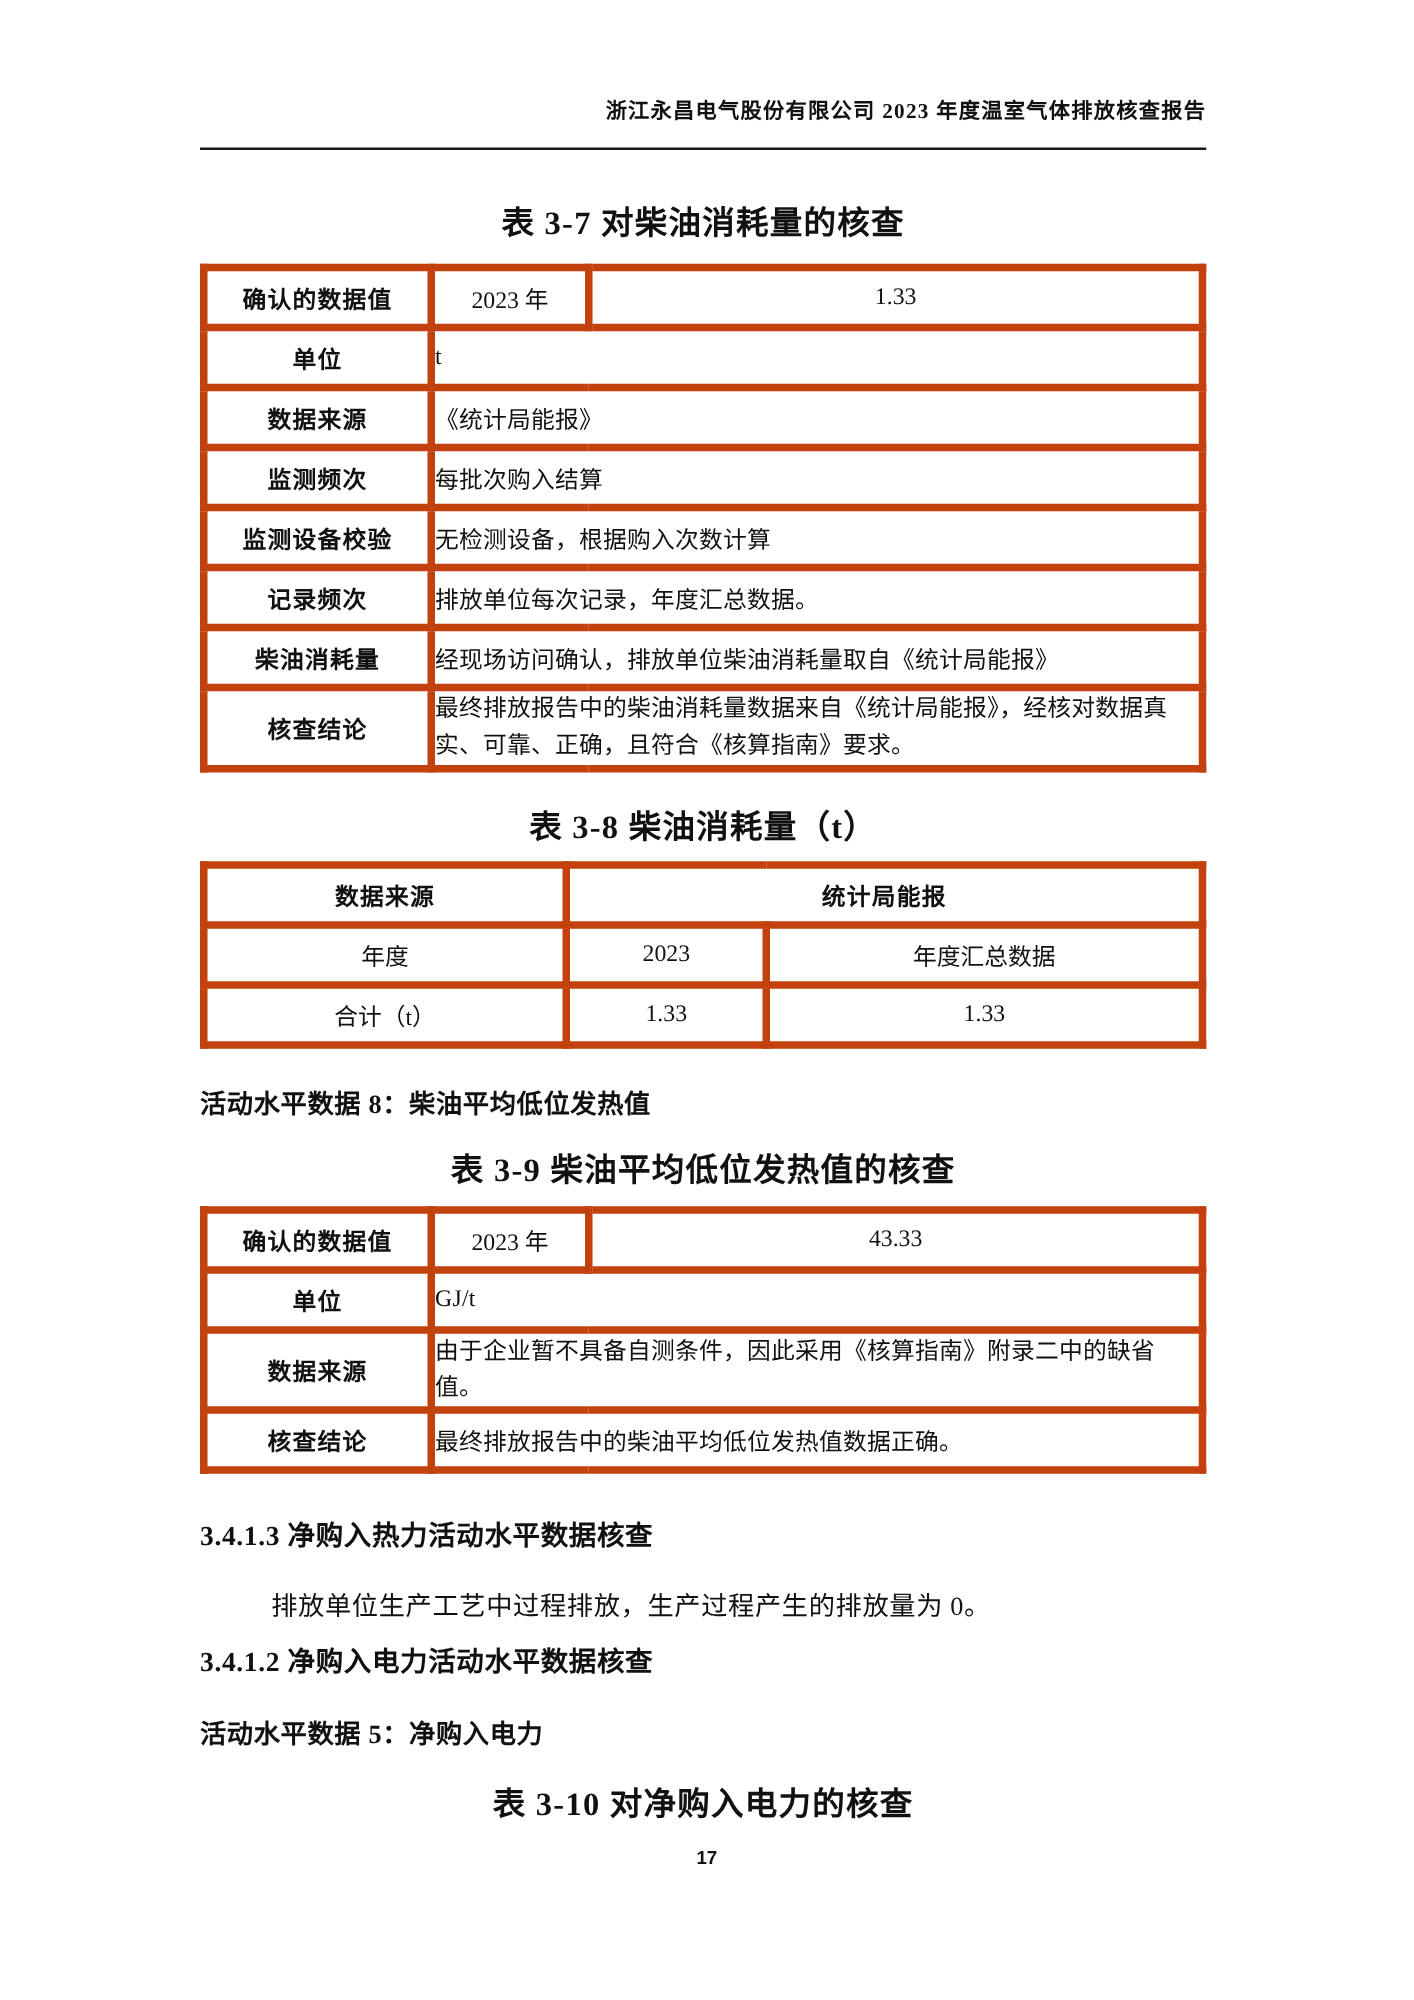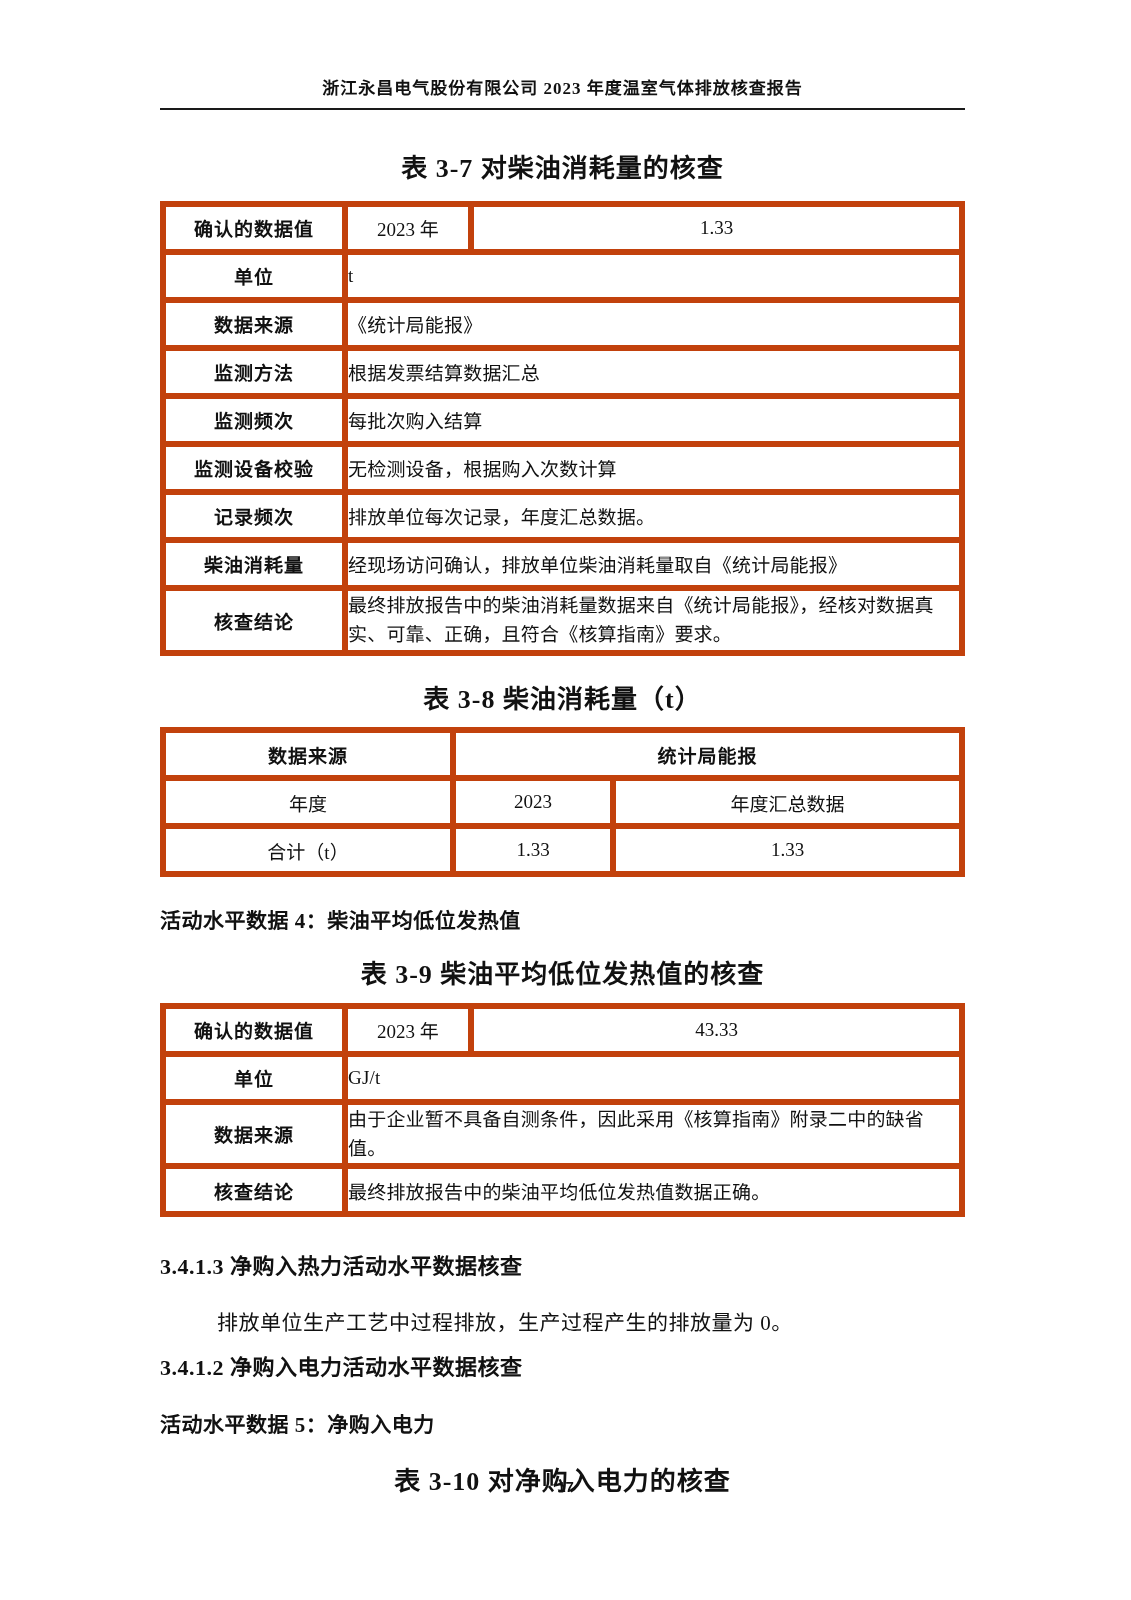--- a/index.html
+++ b/index.html
@@ -3,22 +3,22 @@
 <meta charset="utf-8">
 <style>
   html,body{margin:0;padding:0;background:#ffffff;}
   .page{
     width:1131px;height:1600px;box-sizing:border-box;position:relative;
     margin:0 auto;background:#ffffff;color:#111;
     font-family:"Liberation Serif","DejaVu Serif",serif;
     padding:74px 166px 0 160px;overflow:hidden;
   }
   .doc-header{
-    text-align:center;font-size:17px;font-weight:600;letter-spacing:1px;
-    padding-bottom:9px;border-bottom:2px solid #1a1a1a;white-space:nowrap;
+    text-align:right;font-size:17px;font-weight:600;letter-spacing:1px;
+    padding-bottom:19px;border-bottom:2px solid #1a1a1a;white-space:nowrap;
   }
   .tbl-title{
     text-align:center;font-size:26px;font-weight:bold;letter-spacing:1px;
     margin:0;line-height:1.3;
   }
   .t37-title{margin-top:42px;margin-bottom:15px;}
   .t38-title{margin-top:27px;margin-bottom:11px;}
   .t39-title{margin-top:23px;margin-bottom:11px;}
   .t310-title{margin-top:27px;}
   table.kv{width:100%;border-collapse:collapse;table-layout:fixed;}
@@ -77,24 +77,20 @@
     </tr>
     <tr>
       <td class="lbl">单位</td>
       <td class="val" colspan="2">t</td>
     </tr>
     <tr>
       <td class="lbl">数据来源</td>
       <td class="val" colspan="2">《统计局能报》</td>
     </tr>
     <tr>
-      <td class="lbl">监测方法</td>
-      <td class="val" colspan="2">根据发票结算数据汇总</td>
-    </tr>
-    <tr>
       <td class="lbl">监测频次</td>
       <td class="val" colspan="2">每批次购入结算</td>
     </tr>
     <tr>
       <td class="lbl">监测设备校验</td>
       <td class="val" colspan="2">无检测设备，根据购入次数计算</td>
     </tr>
     <tr>
       <td class="lbl">记录频次</td>
       <td class="val" colspan="2">排放单位每次记录，年度汇总数据。</td>
@@ -129,21 +125,21 @@
       <td>年度汇总数据</td>
     </tr>
     <tr>
       <td>合计（t）</td>
       <td>1.33</td>
       <td>1.33</td>
     </tr>
   </tbody>
     </table>
 
-  <h3 class="act-heading h-act4">活动水平数据 4：柴油平均低位发热值</h3>
+  <h3 class="act-heading h-act4">活动水平数据 8：柴油平均低位发热值</h3>
 
   <h2 class="tbl-title t39-title">表 3-9 柴油平均低位发热值的核查</h2>
 
   <table class="kv t39">
     <colgroup>
         <col style="width:182px">
         <col style="width:126px">
         <col>
       </colgroup>
     <tbody>

